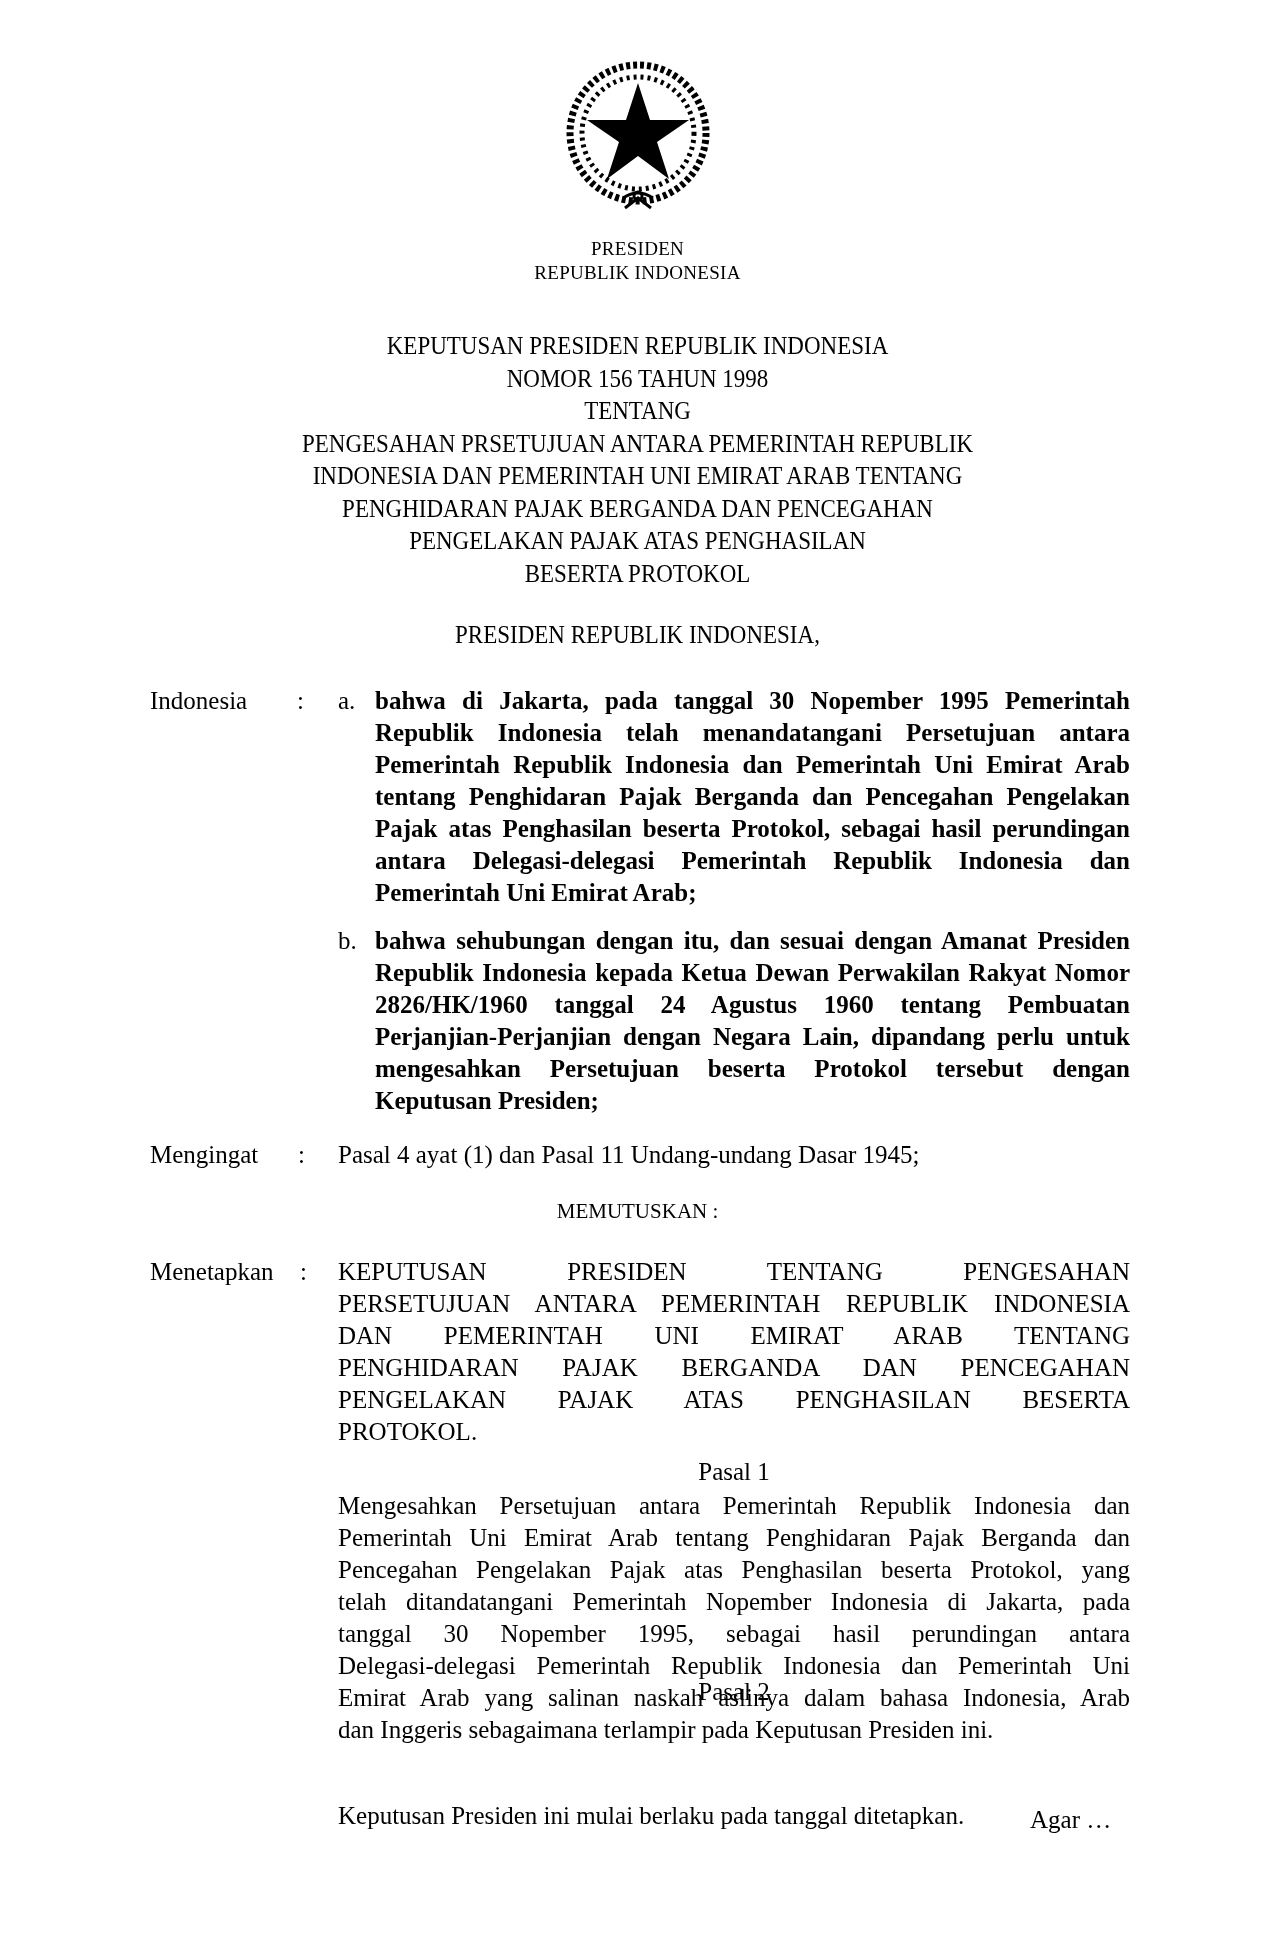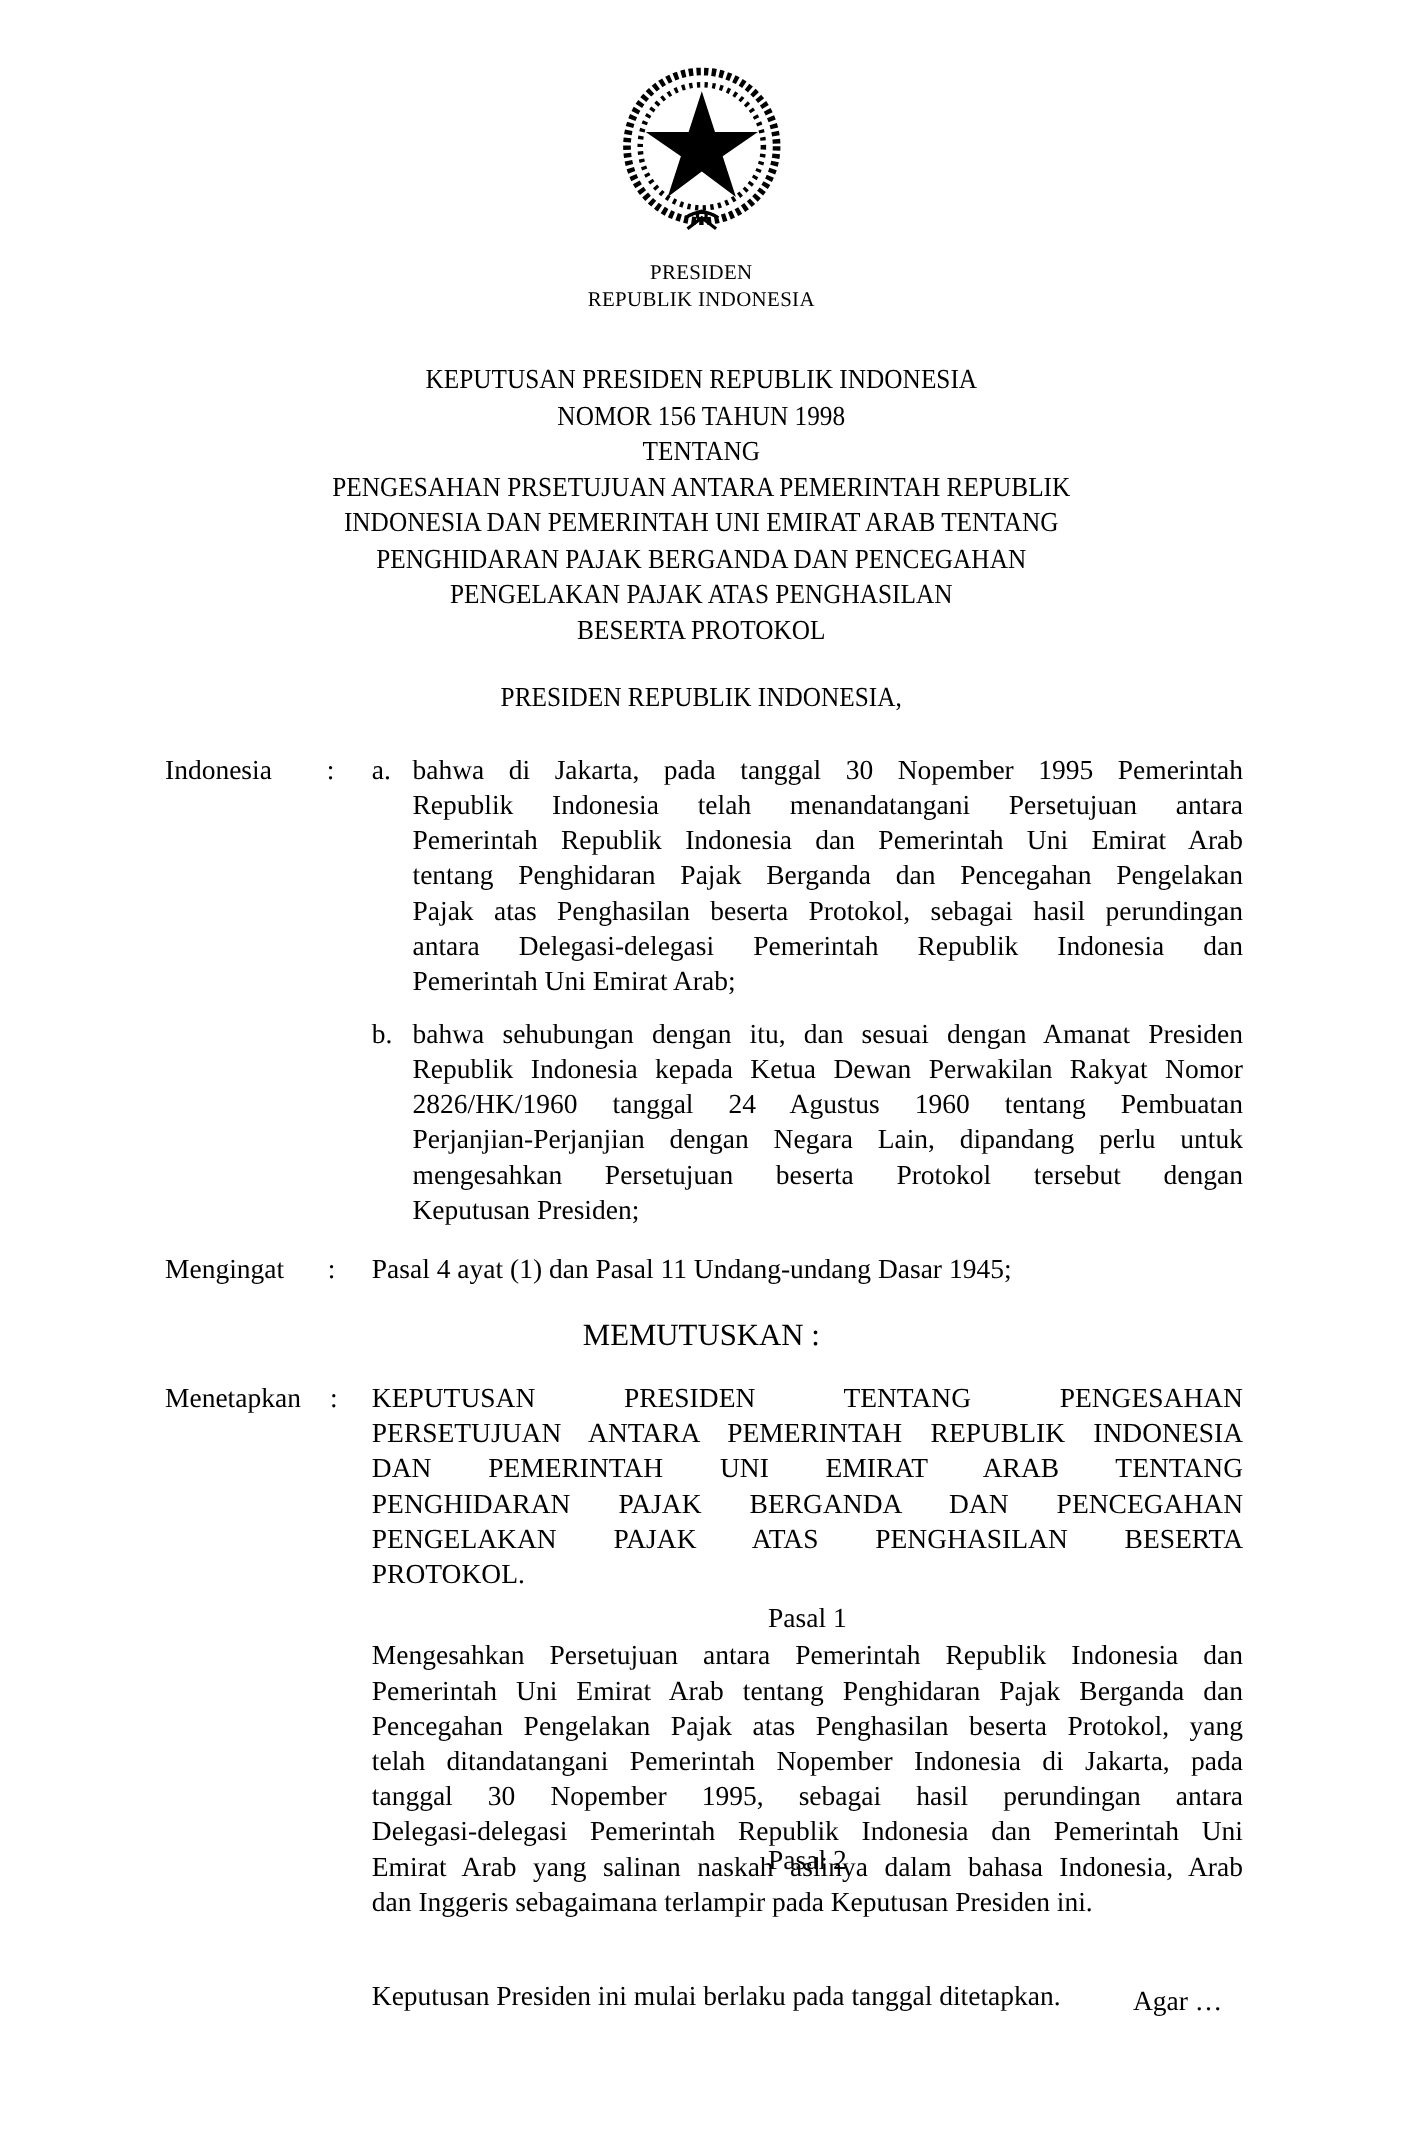--- a/index.html
+++ b/index.html
@@ -10,26 +10,26 @@
     .hdr { position: absolute; left: 0; width: 1275px; text-align: center; font-size: 19px; letter-spacing: 0.3px; }
     .title-block { position: absolute; left: 0; top: 330px; width: 1275px; text-align: center;
       font-size: 25px; line-height: 32.5px; transform: scaleX(0.92); transform-origin: center; }
     .title-block div { white-space: nowrap; }
     .presiden-line { position: absolute; left: 0; top: 621px; width: 1275px; text-align: center; font-size: 25px; transform: scaleX(0.92); }
     .row { position: absolute; left: 150px; width: 980px; font-size: 25px; line-height: 32px; }
     .lbl { position: absolute; left: 0; top: 0; white-space: nowrap; }
     .colon { position: absolute; left: 147px; top: 0; }
     .item-letter { position: absolute; left: 188px; top: 0; }
     .item-text { position: absolute; left: 225px; width: 755px; top: 0; text-align: justify; text-align-last: left; }
-    .item-text .ln { display: block; text-align: justify; text-align-last: justify; height: 32px; white-space: nowrap; overflow: visible; }
+    .item-text .ln { display: block; text-align: justify; text-align-last: justify; height: 32px; white-space: nowrap; overflow: visible; font-weight: bold; }
     .item-text .ln.last { text-align-last: left; }
     .body-text { position: absolute; left: 188px; width: 792px; top: 0; }
     .body-text .ln { display: block; text-align: justify; text-align-last: justify; height: 32px; white-space: nowrap; }
     .body-text .ln.last { text-align-last: left; }
-    .center-text { position: absolute; left: 0; width: 1275px; text-align: center; font-size: 28px; }
+    .center-text { position: absolute; left: 0; width: 1275px; text-align: center; font-size: 21px; }
     .pasal { position: absolute; left: 338px; width: 792px; text-align: center; font-size: 25px; }
     .para { position: absolute; left: 338px; width: 792px; font-size: 25px; line-height: 32px; }
     .para .ln { display: block; text-align: justify; text-align-last: justify; height: 32px; white-space: nowrap; }
     .para .ln.last { text-align-last: left; }
     .agar { position: absolute; left: 1030px; top: 1806px; font-size: 25px; white-space: nowrap; }
   </style>
 </head>
 <body>
 
 <div class="page">

